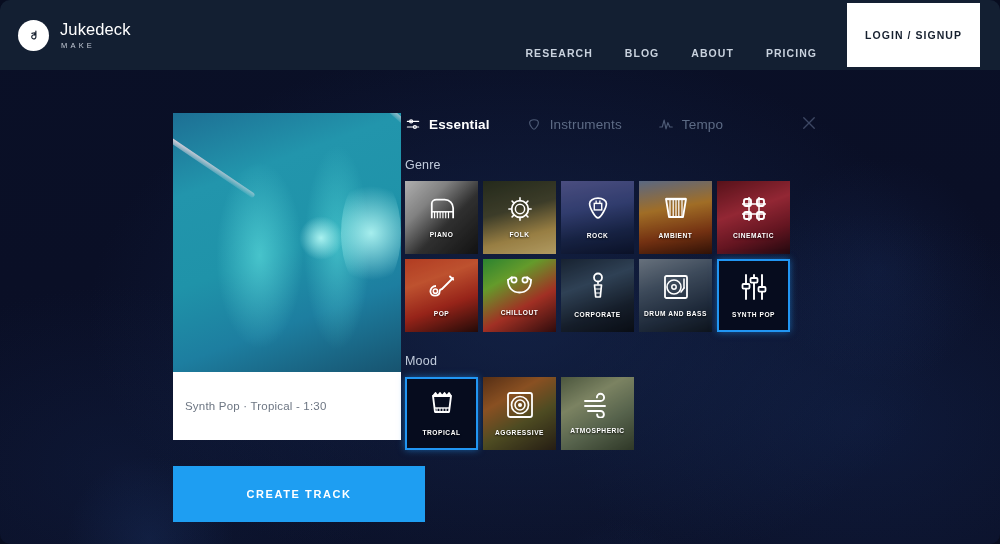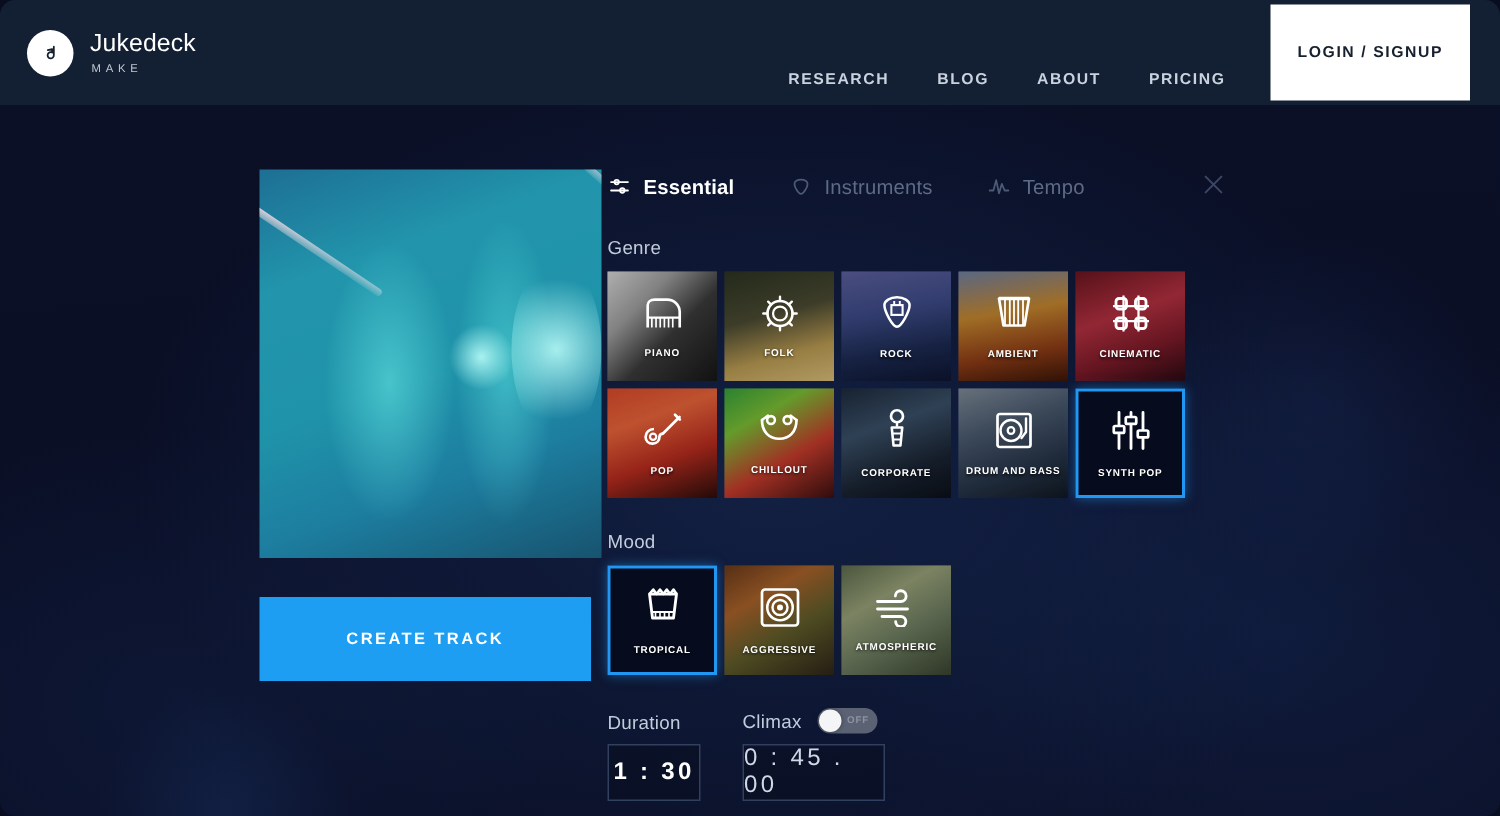--- a/index.html
+++ b/index.html
@@ -105,21 +105,21 @@
     width: 228px; min-height: 68px;
     background: #ffffff;
     display: flex; align-items: center;
     padding: 0 12px;
   }
   .preview-caption span {
     color: #6d7683; font-size: 11.5px; letter-spacing: .2px;
   }
   .create-btn {
     margin-top: 26px;
-    width: 221px; height: 56px;
+    width: 252px; height: 56px;
     background: #1e9ef2; border: none; color: #ffffff;
     font-family: inherit; font-size: 11px; font-weight: 700;
     letter-spacing: 1.6px; cursor: pointer; text-transform: uppercase;
   }
 
   
   .right-col { flex: 1 1 auto; padding-top: 43px; position: relative; }
 
   .tabs { display: flex; align-items: center; gap: 0; padding-left: 5px; }
   .tab {
@@ -238,20 +238,23 @@
   <div class="body-area">
 
     <div class="left-col">
       <div class="preview-card">
         <div class="preview-img">
           <div class="beam b1"></div>
           <div class="beam b2"></div>
           <div class="glow g1"></div>
           <div class="glow g2"></div>
         </div>
+        <div class="preview-caption">
+          <span>Synth Pop · Tropical - 1:30</span>
+        </div>
       </div>
       <button class="create-btn">CREATE TRACK</button>
     </div>
 
     <div class="right-col">
 
       <div class="tabs">
         <div class="tab active">
           <span>
             <svg class="tab-ico" viewBox="0 0 24 24" aria-hidden="true">
@@ -458,35 +461,16 @@
             <svg width="32" height="26" viewBox="0 0 32 26" aria-hidden="true">
               <path d="M3 9h15.5a3.6 3.6 0 1 0-3.6-3.6" fill="none" stroke="#fff" stroke-width="1.9" stroke-linecap="round"></path>
               <path d="M3 14h20" fill="none" stroke="#fff" stroke-width="1.9" stroke-linecap="round"></path>
               <path d="M6 19h12.5a3.4 3.4 0 1 1-3.4 3.4" fill="none" stroke="#fff" stroke-width="1.9" stroke-linecap="round"></path>
             </svg>
           </span>
           <span class="tile-label">ATMOSPHERIC</span>
         </div>
       </div>
 
-      <div class="controls-row">
-        <div class="ctrl-block">
-          <div class="ctrl-head">
-            <span class="ctrl-label">Duration</span>
-          </div>
-          <div class="time-box duration">1 : 30</div>
-        </div>
-
-        <div class="ctrl-block">
-          <div class="ctrl-head">
-            <span class="ctrl-label">Climax</span>
-            <div class="toggle">
-              <div class="toggle-knob"></div>
-              <span class="toggle-text">OFF</span>
-            </div>
-          </div>
-          <div class="time-box climax">0 : 45 . 00</div>
-        </div>
-      </div>
 
     </div>
   </div>
 </div>
 
 </body></html>

